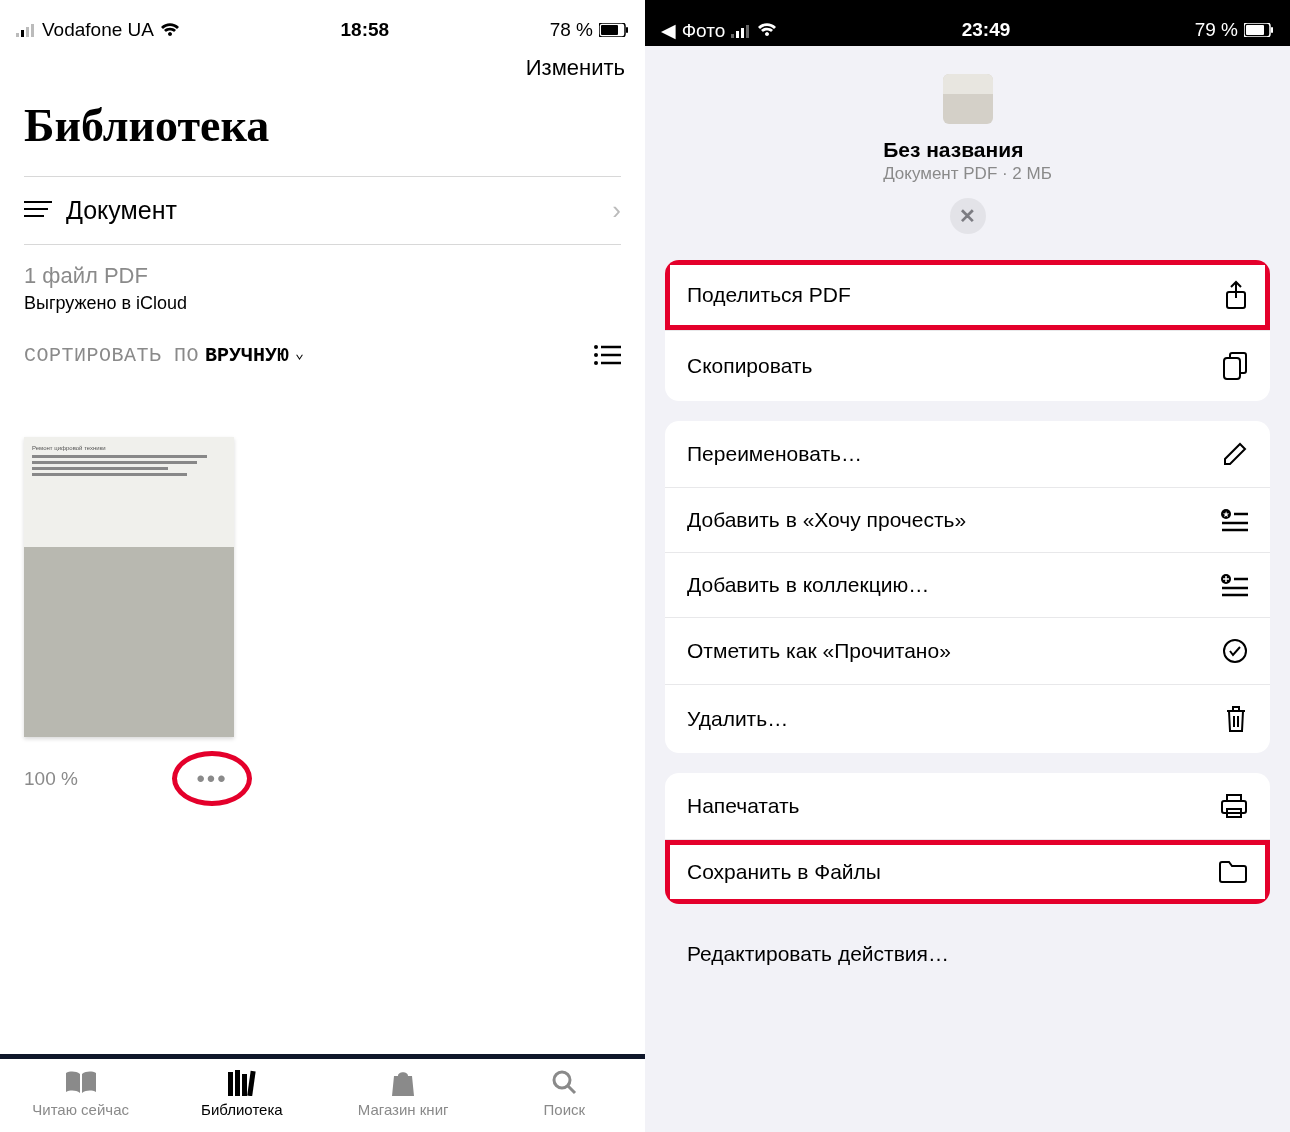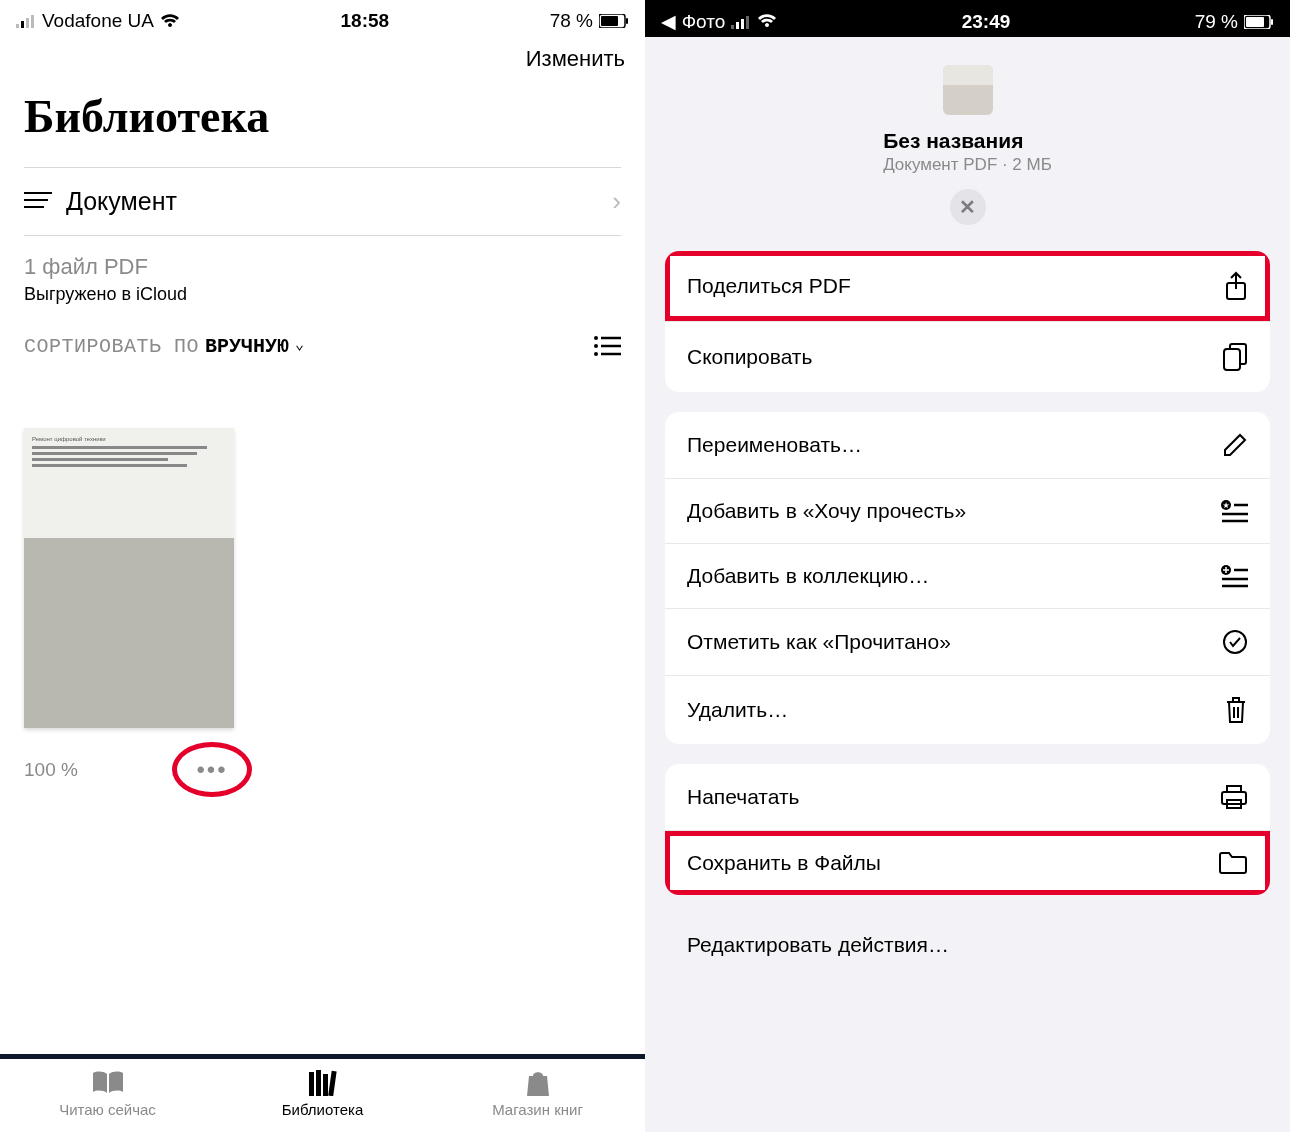--- a/index.html
+++ b/index.html
@@ -15,22 +15,22 @@
       height: 1132px;
       position: relative;
       display: flex;
       flex-direction: column;
     }
     
     .left { background: #fff; }
     .status-bar {
       display: flex;
       justify-content: space-between;
-      align-items: flex-end;
-      padding: 10px 16px 4px;
+      align-items: flex-start;
+      padding: 19px 16px 4px;
       font-size: 19px;
       font-weight: 500;
     }
     .status-left, .status-right { display: flex; align-items: center; gap: 6px; }
     .status-center { font-weight: 600; }
     .status-bar.dark { color: #fff; background: #000; }
     .nav-bar {
       display: flex;
       justify-content: flex-end;
       padding: 10px 20px;
@@ -287,20 +287,29 @@
       <span class="tab-label">Библиотека</span>
     </div>
     <div class="tab-item">
       <span class="tab-icon">
           <svg width="26" height="28" viewBox="0 0 26 28">
             <path d="M4 8 L22 8 L24 28 L2 28 Z M8 8 C8 3 18 3 18 8" fill="#8a8a8a"></path>
           </svg>
         </span>
       <span class="tab-label">Магазин книг</span>
     </div>
+    <div class="tab-item">
+      <span class="tab-icon">
+          <svg width="26" height="26" viewBox="0 0 26 26">
+            <circle cx="11" cy="11" r="8" fill="none" stroke="#8a8a8a" stroke-width="3"></circle>
+            <line x1="17" y1="17" x2="24" y2="24" stroke="#8a8a8a" stroke-width="3"></line>
+          </svg>
+        </span>
+      <span class="tab-label">Поиск</span>
+    </div>
   </div>
 </div>
 
 <div class="screen right">
   <div class="status-bar dark">
     <div class="status-left">
       <span>◀</span>
       <span>Фото</span>
       <span>
           <svg width="20" height="14" viewBox="0 0 20 14">

